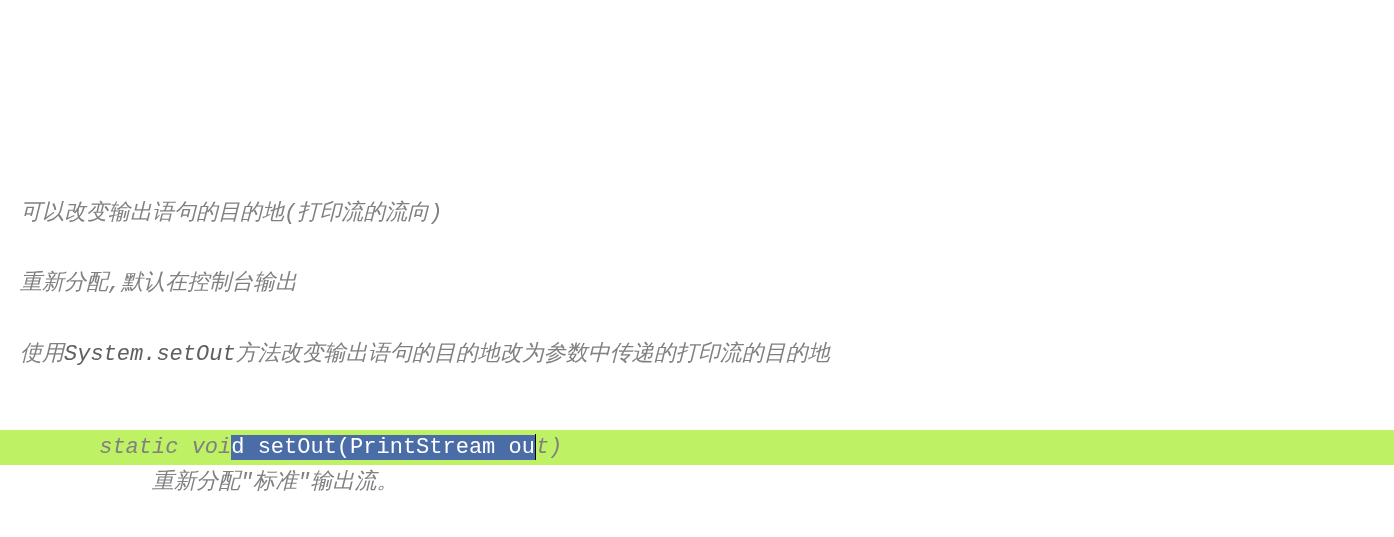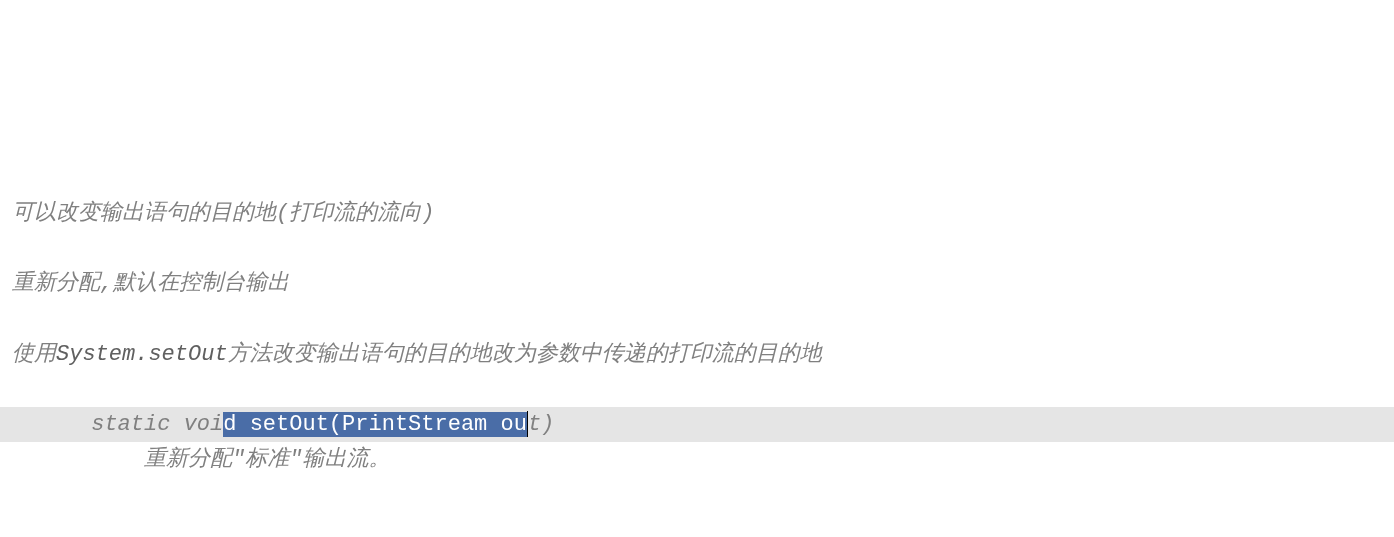--- a/index.html
+++ b/index.html
@@ -15,30 +15,31 @@
       white-space: pre;
       overflow: hidden;
       width: 1394px;
       height: 537px;
     }
     .editor {
       padding: 20px 0 0 0;
     }
     .line {
       display: block;
-      padding-left: 12px;
+      padding-left: 20px;
     }
     .comment {
       color: #808080;
       font-style: italic;
     }
     .highlight-line {
-      background: #e5e5e5;
+      background: #bef264;
       display: inline-block;
       width: 100%;
+      margin-top: 23px;
     }
     .selection {
       background: #4a6da7;
       color: #ffffff;
     }
     .cursor {
       border-left: 1.5px solid #000;
       display: inline-block;
       height: 1.2em;
       vertical-align: text-bottom;

